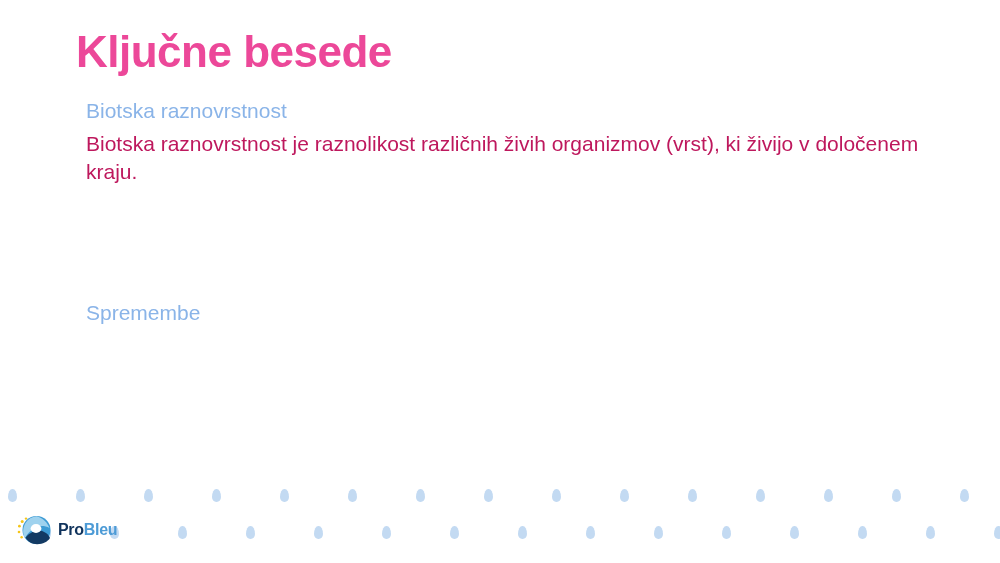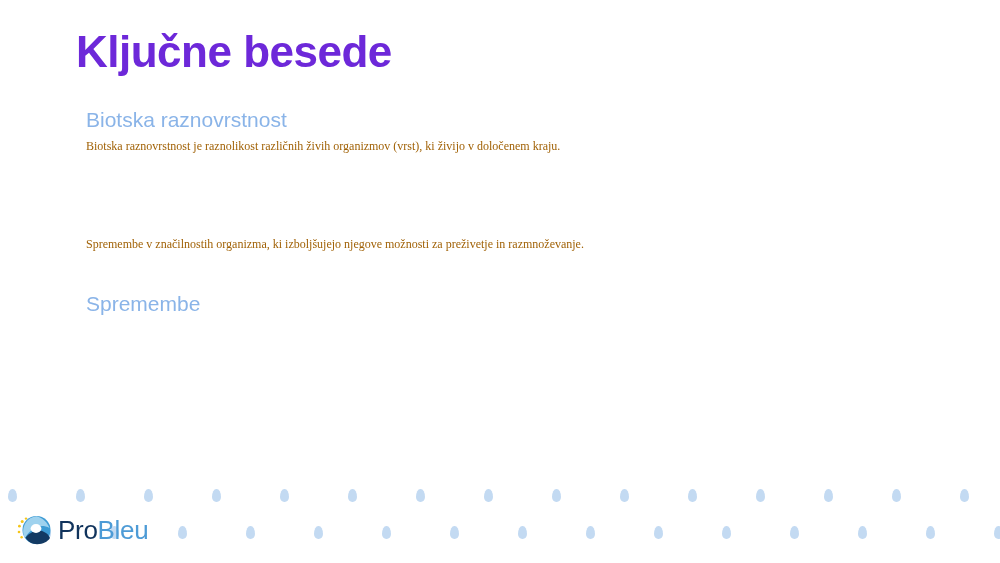--- a/index.html
+++ b/index.html
@@ -21,53 +21,52 @@
     overflow: hidden;
   }
 
   
   .slide-title {
     position: absolute;
     left: 76px;
     top: 28px;
     font-size: 44px;
     font-weight: bold;
-    color: #6d28d9;
+    color: #ec4899;
     letter-spacing: -0.5px;
     line-height: 1.1;
     white-space: nowrap;
   }
 
   
   .content {
     position: absolute;
     left: 86px;
-    top: 107px;
+    top: 98px;
     width: 860px;
   }
   .term-block {
     margin-bottom: 0;
   }
   .term-heading {
     font-size: 21px;
     font-weight: normal;
     color: #8ab4e8;
     line-height: 1.25;
     margin: 0;
     padding: 0;
   }
   .term-body {
-    font-size: 12px;
+    font-size: 21px;
     font-weight: normal;
-    color: #a16207;
+    color: #be185d;
     line-height: 1.32;
     margin: 6px 0 0 0;
     padding: 0;
     max-width: 845px;
-    font-family: Liberation Serif, serif;
   }
   .gap-a { height: 44px; }
   .gap-b { height: 32px; }
   .gap-c { height: 38px; }
 
   
   .droplets {
     position: absolute;
     left: 0;
     top: 480px;
@@ -96,22 +95,22 @@
     align-items: center;
     height: 36px;
   }
   .logo-mark {
     width: 36px;
     height: 36px;
     flex: 0 0 36px;
     margin-right: 6px;
   }
   .logo-word {
-    font-size: 26px;
-    font-weight: normal;
+    font-size: 16px;
+    font-weight: bold;
     letter-spacing: -0.3px;
     line-height: 1;
     white-space: nowrap;
   }
   .logo-word .pro { color: #10335c; }
   .logo-word .bleu { color: #4d9bd6; }
 </style>
 </head>
 <body>
 
@@ -125,21 +124,20 @@
       <div class="term-heading">Biotska raznovrstnost</div>
       <p class="term-body">Biotska raznovrstnost je raznolikost različnih živih organizmov (vrst), ki živijo v določenem kraju.</p>
     </div>
 
     <div class="gap-a"></div>
 
 
     <div class="gap-b"></div>
 
     <div class="term-block">
-      <p class="term-body">Spremembe v značilnostih organizma, ki izboljšujejo njegove možnosti za preživetje in razmnoževanje.</p>
     </div>
 
     <div class="gap-c"></div>
 
     <div class="term-block">
       <div class="term-heading">Spremembe</div>
     </div>
 
   </div>
 

